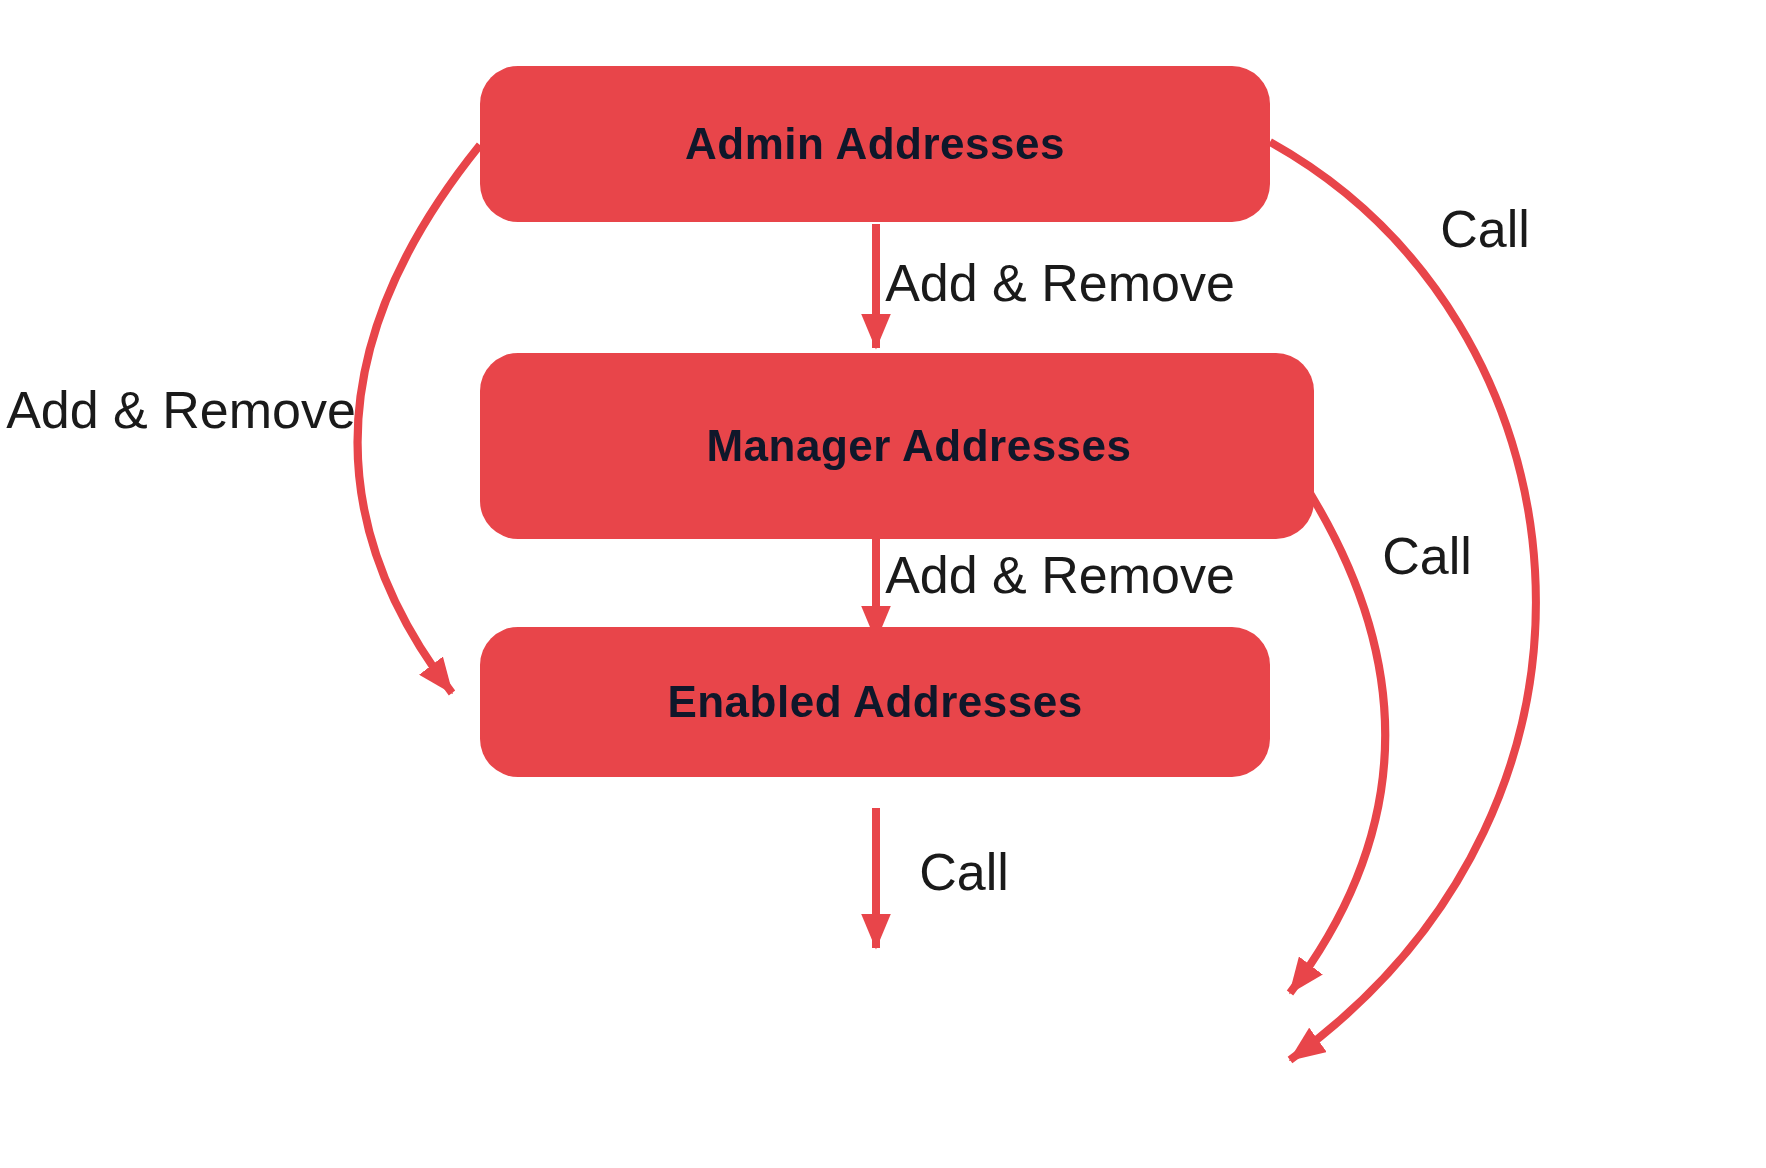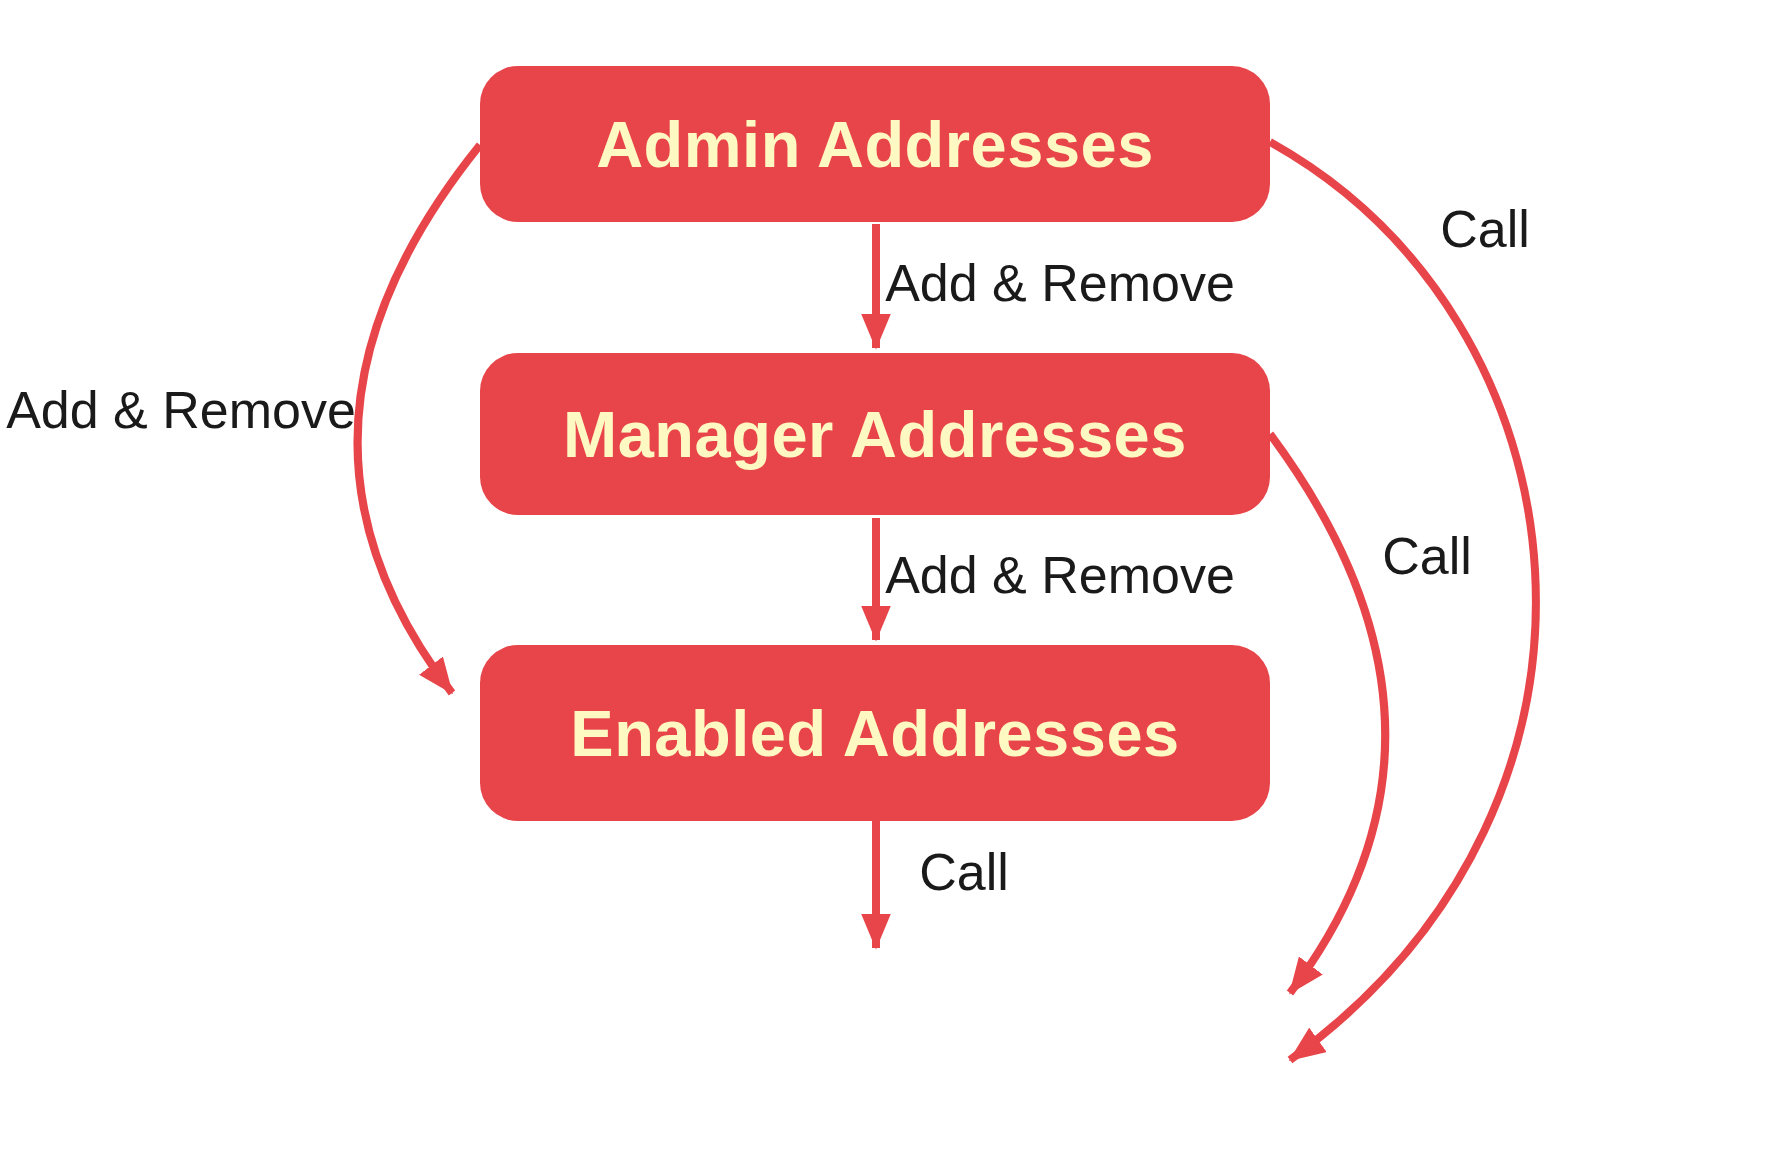--- a/index.html
+++ b/index.html
@@ -19,34 +19,34 @@
     position: absolute;
     left: 0;
     top: 0;
     width: 1766px;
     height: 1168px;
     pointer-events: none;
   }
   .node {
     position: absolute;
     background: #E8454A;
-    color: #fef9c3;
+    color: #0f172a;
     border-radius: 38px;
     display: flex;
     align-items: center;
     justify-content: center;
     font-weight: 700;
-    font-size: 65px;
+    font-size: 44px;
     letter-spacing: 0.5px;
     white-space: nowrap;
     z-index: 2;
   }
   .node-admin      { left: 480px; top:  66px; width: 790px; height: 156px; }
-  .node-manager    { left: 480px; top: 353px; width: 790px; height: 162px; }
-  .node-enabled    { left: 480px; top: 645px; width: 790px; height: 176px; }
+  .node-manager    { left: 480px; top: 353px; width: 790px; height: 186px; padding-left: 44px; }
+  .node-enabled    { left: 480px; top: 627px; width: 790px; height: 150px; }
   .node-precompile { left: 480px; top: 953px; width: 790px; height: 160px; }
 
   .edge-label {
     position: absolute;
     transform: translate(-50%, -50%);
     font-size: 52px;
     font-weight: 400;
     color: #1A1A1A;
     white-space: nowrap;
     z-index: 3;

